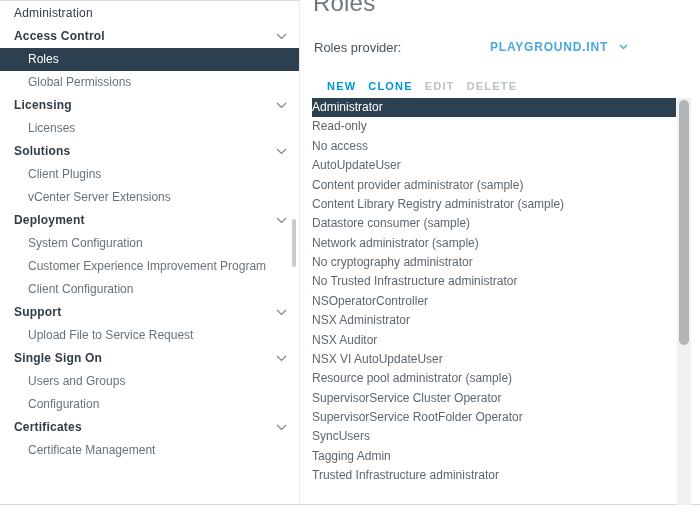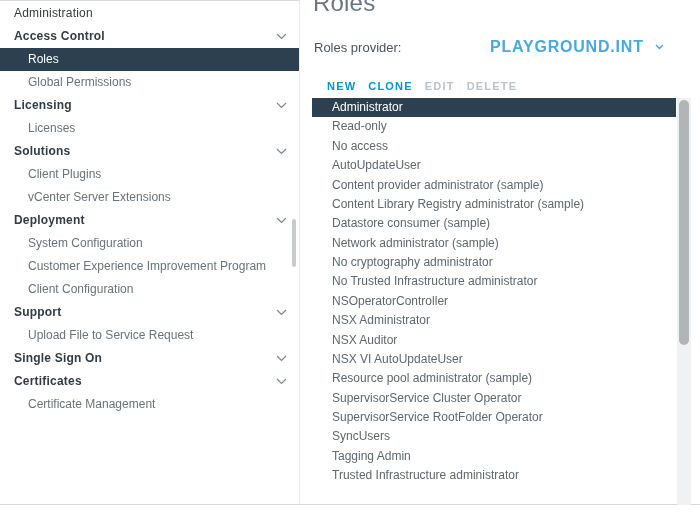--- a/index.html
+++ b/index.html
@@ -41,38 +41,38 @@
     position:absolute; top:-11px; left:13px; margin:0;
     font-size:24px; font-weight:400; color:#6b7880; letter-spacing:.2px;
   }
   .provider-row {
     position:absolute; top:39px; left:14px; height:16px;
     display:flex; align-items:center; font-size:13px; color:#49535b;
   }
   .provider-label { display:inline-block; width:176px; }
   .provider-value {
     display:inline-flex; align-items:center; gap:11px; cursor:pointer;
-    color:var(--provider-blue,#49a8dd); font-size:16px; font-weight:700; letter-spacing:.8px;
+    color:var(--provider-blue,#49a8dd); font-size:12px; font-weight:700; letter-spacing:.8px;
   }
   .provider-value .chev { color:var(--provider-blue,#49a8dd); }
 
   .toolbar { position:absolute; top:80px; left:27px; display:flex; gap:12px; }
   .tb-btn {
     background:none; border:none; padding:0; margin:0; cursor:pointer;
     font-family:inherit; font-size:11px; font-weight:700; letter-spacing:1.2px;
     color:var(--accent,#0095d3);
   }
   .tb-btn.disabled { color:var(--disabled,#b9c3c9); cursor:default; }
 
   .roles-list {
     position:absolute; top:98px; left:12px; width:378px; height:407px;
     overflow:hidden; box-sizing:border-box;
   }
   .role-row {
-    height:19.38px; line-height:19.4px; margin-right:14px; padding-left:20px;
+    height:19.38px; line-height:19.4px; margin-right:14px; padding-left:0;
     font-size:12px; color:#5d6771; white-space:nowrap; overflow:hidden; cursor:pointer;
   }
   .role-row.selected { background:var(--selected-bg,#2c4050); color:#ffffff; }
 
   .list-scrollbar {
     position:absolute; top:0; right:0; width:14px; height:407px; background:#f0f1f2;
   }
   .list-thumb {
     position:absolute; top:2px; left:2px; width:10px; height:245px;
     background:#b2b5b8; border-radius:5px;
@@ -166,20 +166,25 @@
 
   <div class="nav-section">
     <div class="side-row nav-header">
       <span class="nav-header-label">Single Sign On</span>
       <span class="chev">
         <svg width="11" height="7" viewBox="0 0 11 7">
                 <polyline points="1,1 5.5,5.5 10,1" fill="none" stroke="currentColor" stroke-width="1.2"></polyline>
               </svg>
       </span>
     </div>
+    <div class="nav-items">
+  <div class="side-row nav-item">Users and Groups</div>
+
+  <div class="side-row nav-item">Configuration</div>
+</div>
   </div>
 
   <div class="nav-section">
     <div class="side-row nav-header">
       <span class="nav-header-label">Certificates</span>
       <span class="chev">
         <svg width="11" height="7" viewBox="0 0 11 7">
                 <polyline points="1,1 5.5,5.5 10,1" fill="none" stroke="currentColor" stroke-width="1.2"></polyline>
               </svg>
       </span>

